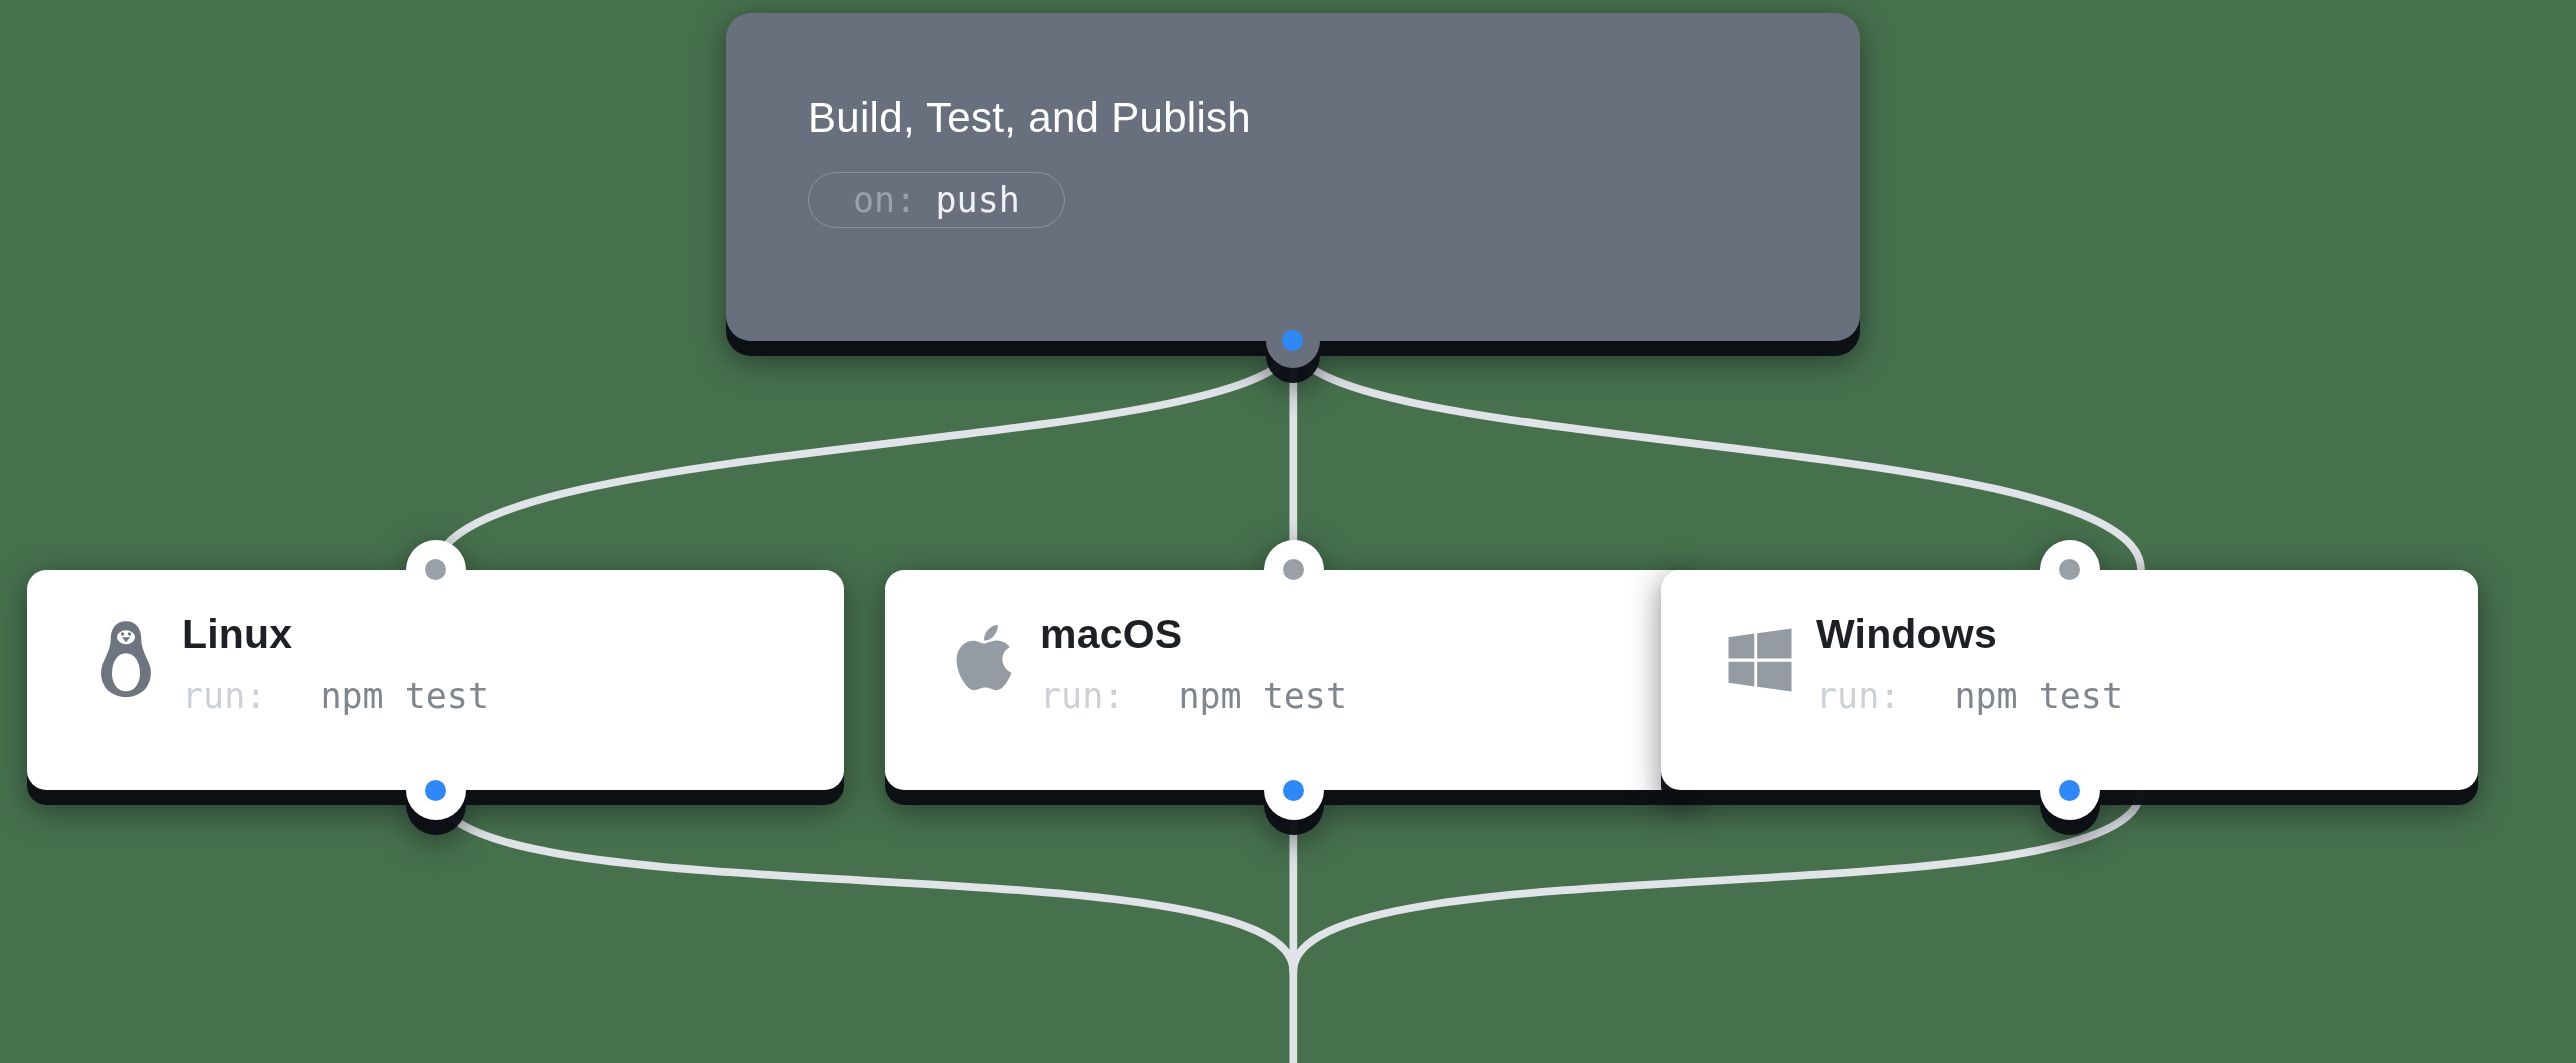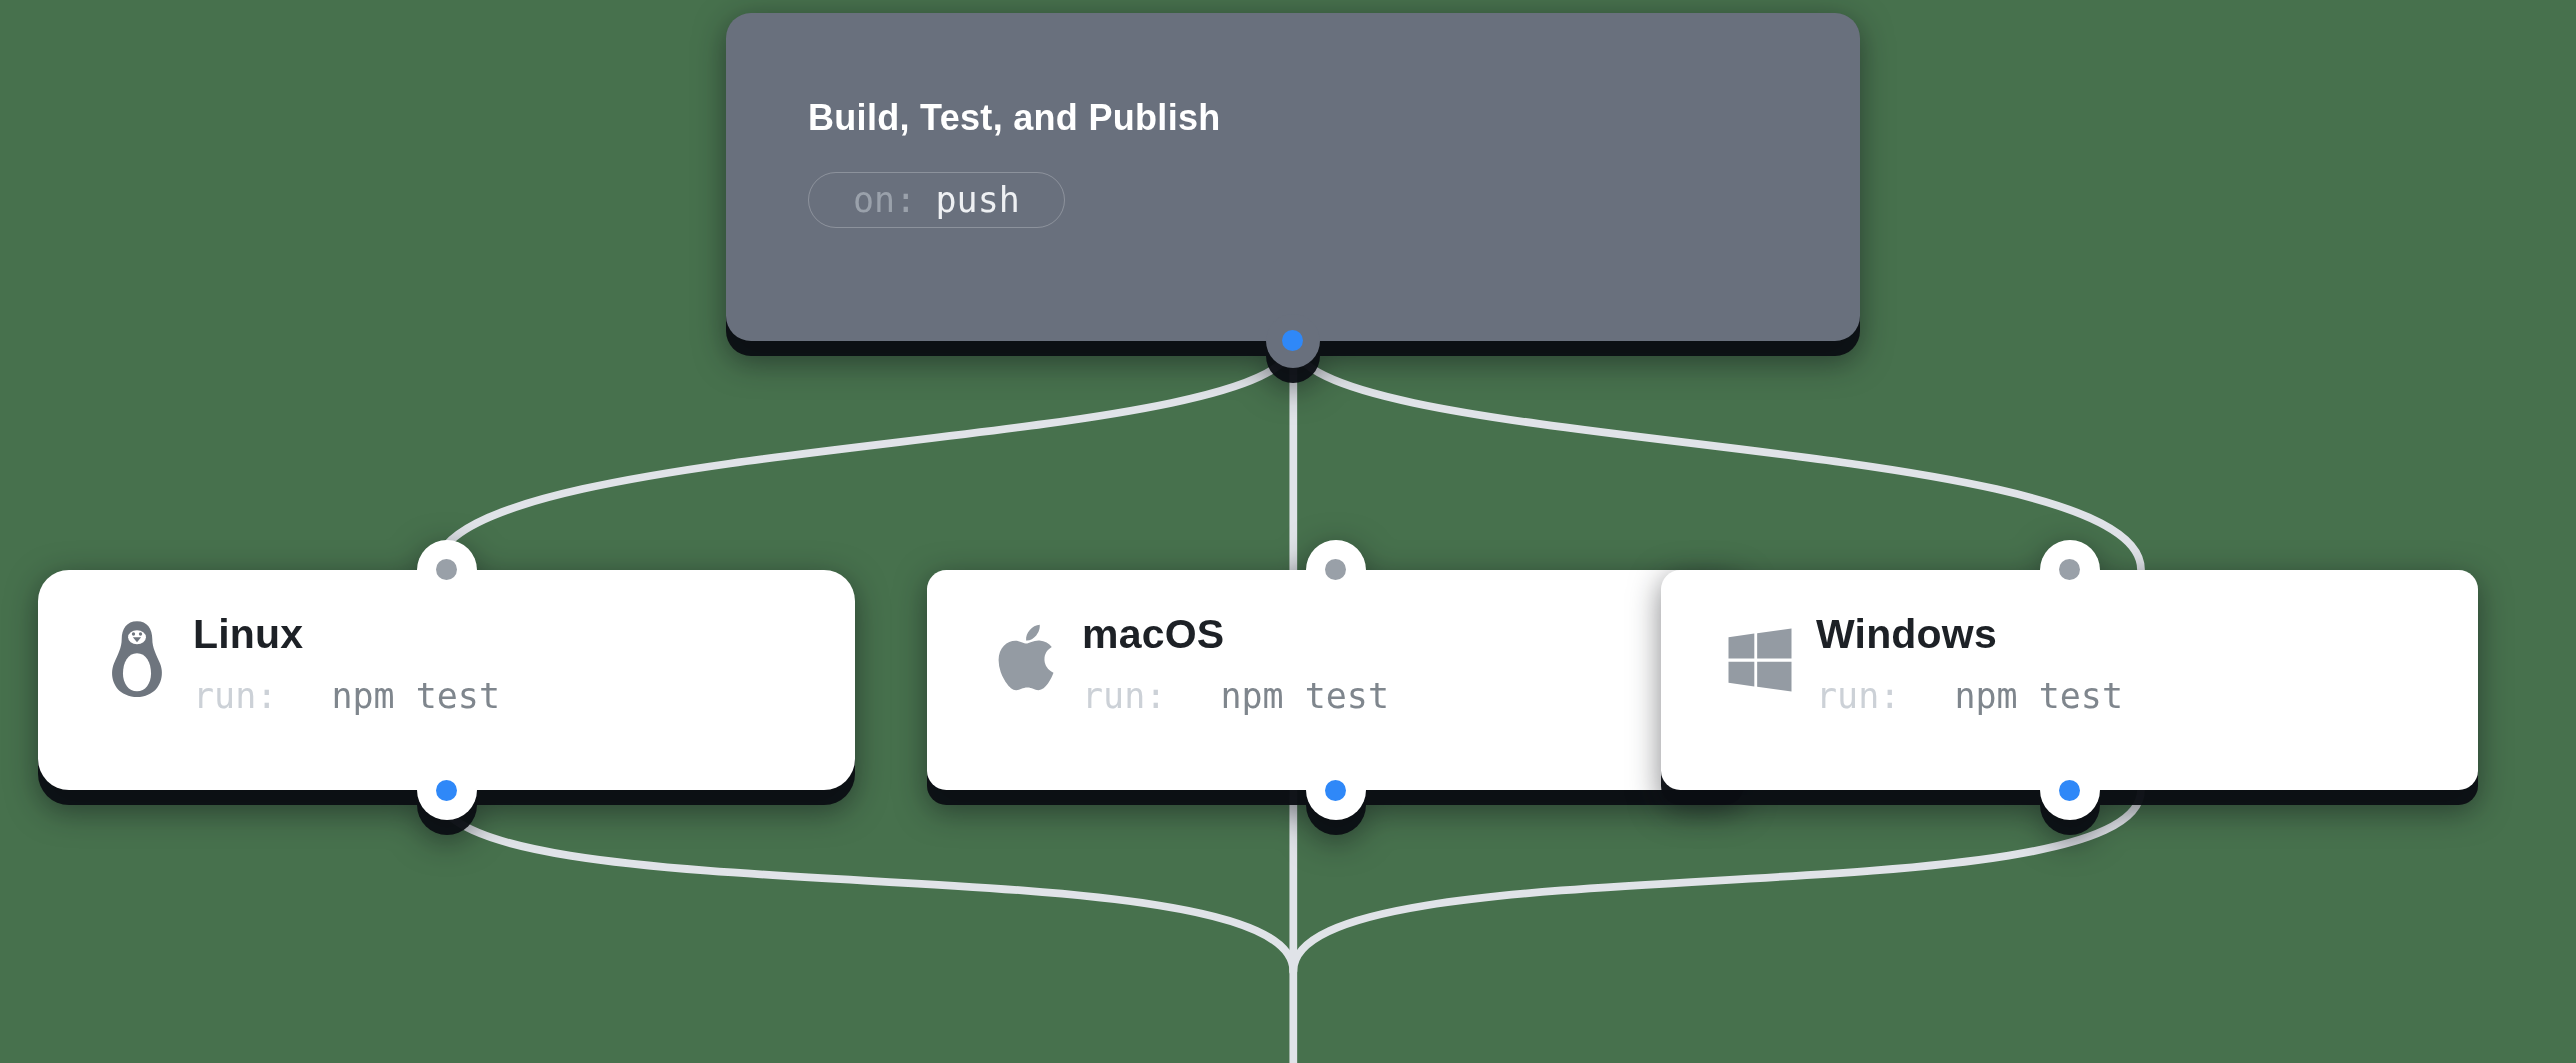--- a/index.html
+++ b/index.html
@@ -17,42 +17,42 @@
 
   svg.edges{position:absolute;left:0;top:0;z-index:0;}
   svg.edges path{stroke:var(--edge);stroke-width:8;fill:none;stroke-linecap:round;}
 
   .card{position:absolute;z-index:1;
         filter:drop-shadow(0 15.5px 0 var(--shadow-hard)) drop-shadow(0 7.7px 15.5px var(--shadow-soft));}
 
   
   .trigger{left:726px;top:12.6px;width:1134px;height:328px;border-radius:25px;
            background:var(--trigger-card);padding:77px 58px 0 82px;}
-  .trigger-title{font-size:36px;line-height:55px;font-weight:700;color:var(--trigger-title);
+  .trigger-title{font-size:42px;line-height:55px;font-weight:400;color:var(--trigger-title);
                  letter-spacing:0.3px;}
   .badge{display:inline-flex;align-items:baseline;margin-top:27px;padding:7px 44px;
          border:1.9px solid var(--badge-border);border-radius:965px;
          font-family:"DejaVu Sans Mono","Liberation Mono",monospace;font-size:35px;}
   .badge .k{color:var(--badge-label);}
   .badge .v{color:var(--badge-value);margin-left:19.3px;text-align:center;}
 
   
   .port{position:absolute;left:50%;border-radius:50%;}
   .port.out-trigger{width:54px;height:54px;margin-left:-27px;bottom:-27px;background:var(--trigger-card);}
   .port.in-job{width:60px;height:60px;margin-left:-30px;top:-30px;background:var(--job-card);}
   .port.out-job{width:60px;height:60px;margin-left:-30px;bottom:-30px;background:var(--job-card);}
   .dot{position:absolute;left:50%;width:21px;height:21px;margin-left:-10.6px;border-radius:50%;z-index:2;}
   .dot.in{top:-10.6px;background:var(--input-dot);}
   .dot.out{bottom:-10.6px;background:var(--output-dot);}
 
   
   .job{top:570px;width:817px;height:220px;border-radius:19.3px;background:var(--job-card);
        display:flex;align-items:flex-start;padding:42px 29px 0 64px;cursor:default;}
-  .job.linux{left:38px;border-radius:31px;}
-  .job.macos{left:927px;}
+  .job.linux{left:27px;}
+  .job.macos{left:885px;}
   .job.windows{left:1661px;}
   .job-icon{width:70px;min-width:70px;margin-right:21px;display:flex;justify-content:center;
             align-items:flex-start;margin-top:7.7px;}
   .job-icon svg .body{fill:var(--icon-gray-dark);}
   .job-icon svg .mono{fill:var(--icon-gray);}
   .job-title{font-size:41px;line-height:44px;font-weight:600;color:var(--job-title);letter-spacing:0.2px;}
   .run-line{margin-top:21px;font-family:"DejaVu Sans Mono","Liberation Mono",monospace;font-size:35px;
             line-height:39px;white-space:nowrap;}
   .run-line .k{color:var(--run-label);}
   .run-line .v{color:var(--run-command);margin-left:33px;}

